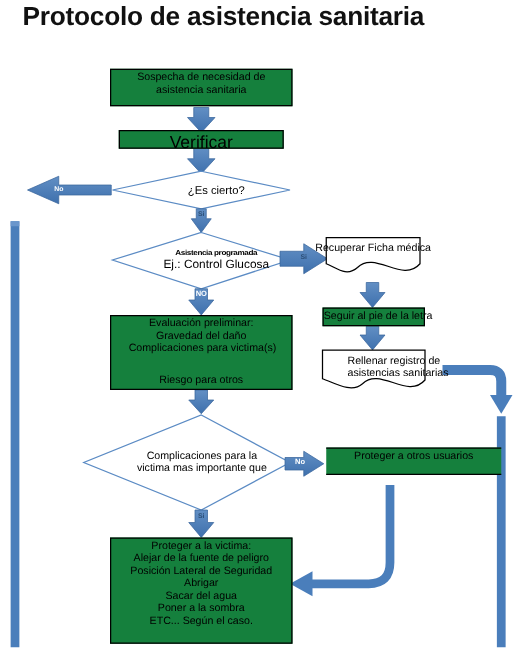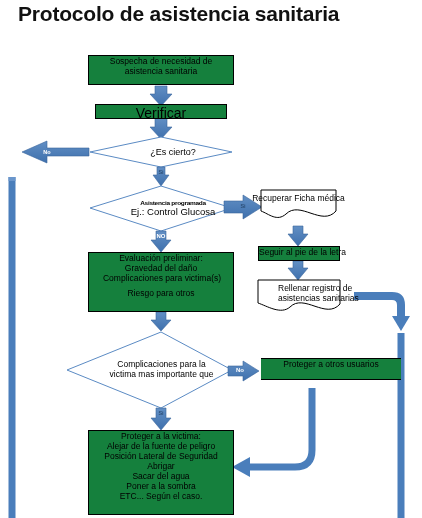--- a/index.html
+++ b/index.html
@@ -182,21 +182,21 @@
       <span class="ln tiny">Asistencia programada</span>
       <span class="ln">Ej.: Control Glucosa</span>
     </div>
   </div>
 
   <div class="box" style="left:88px;top:252px;width:146px;height:60px;font-size:8.5px;overflow:visible;">
     <span class="lines" style="position:relative;">
       <span class="ln">Evaluación preliminar:</span>
       <span class="ln">Gravedad del daño</span>
       <span class="ln" style="position:relative;left:-4px;width:154px;">Complicaciones para victima(s)</span>
-      <span class="ln" style="margin-top:5px;">Riesgo para otros</span>
+      <span class="ln" style="margin-top:15px;">Riesgo para otros</span>
     </span>
   </div>
 
   <div class="diamond" style="left:67px;top:332px;width:165px;height:76px;">
     <div class="dtext" style="font-size:8.5px;">
       <span class="ln">Complicaciones para la</span>
       <span class="ln">victima mas importante que</span>
     </div>
   </div>
 

